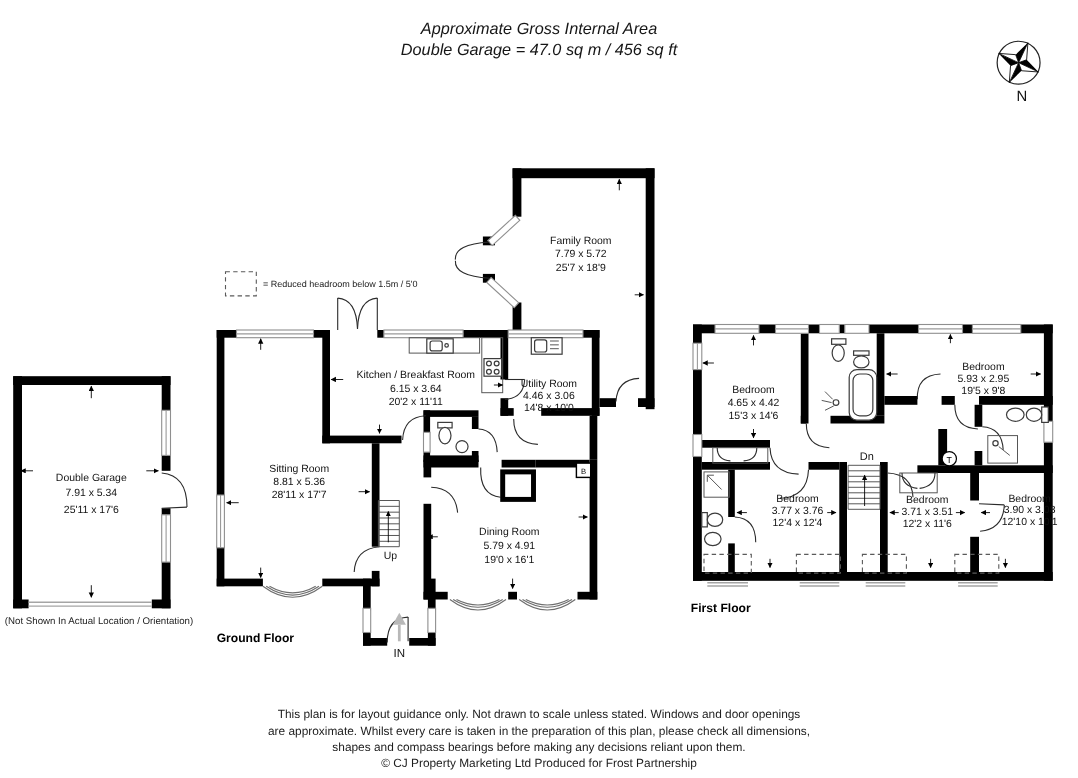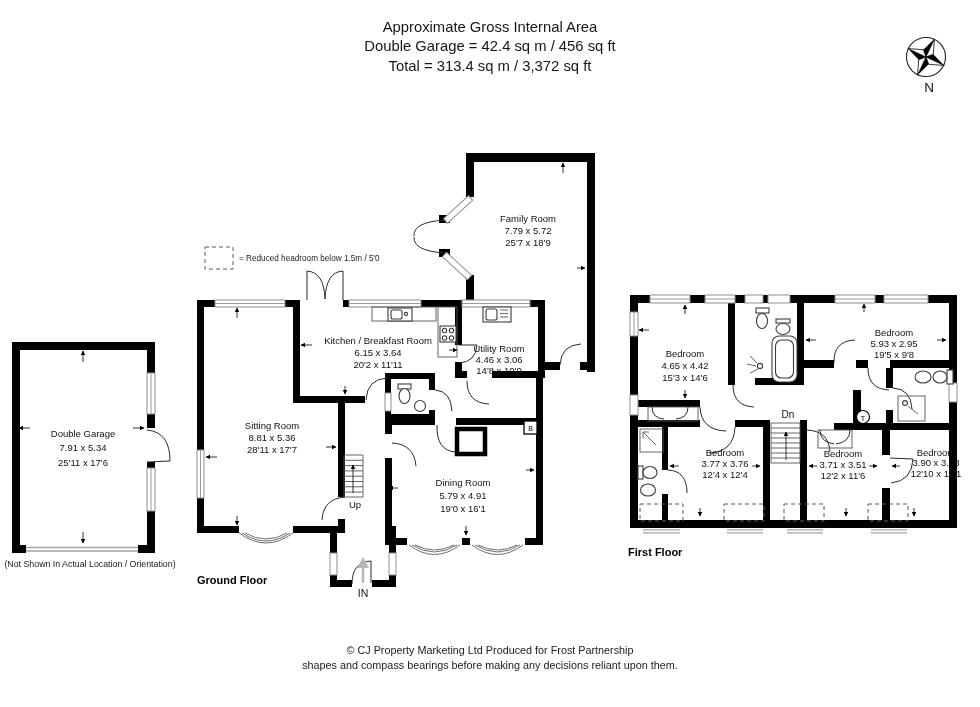--- a/index.html
+++ b/index.html
@@ -1,19 +1,19 @@
 <!DOCTYPE html>
 <html><head>
 <meta charset="utf-8">
 <style>
   html,body{margin:0;padding:0;background:#fff;}
   .page{position:relative;width:980px;height:707px;background:#ffffff;overflow:hidden;
         font-family:"Liberation Sans",sans-serif;}
   .header{position:absolute;left:0;right:0;top:18px;text-align:center;
-          font-size:14.8px;line-height:19.4px;color:#161616;}
+          font-size:14.8px;line-height:19.4px;color:#161616;font-style:italic;}
   .footer{position:absolute;left:0;right:0;top:643px;text-align:center;
           font-size:10.8px;line-height:14.8px;color:#1c1c1c;}
   svg{position:absolute;left:0;top:0;}
   .wall{fill:#000;}
   .win{fill:#fff;stroke:#8f8f8f;stroke-width:1;}
   .wl{stroke:#9a9a9a;stroke-width:1;fill:none;}
   .door{fill:none;stroke:#2b2b2b;stroke-width:1;}
   .thin{fill:none;stroke:#555;stroke-width:0.9;}
   .fix{fill:#fff;stroke:#3c3c3c;stroke-width:1.1;}
   .bow{fill:none;stroke:#6e6e6e;stroke-width:1;}
@@ -23,22 +23,21 @@
   .lblb{font:bold 11px "Liberation Sans",sans-serif;fill:#000;}
   .gray2{stroke:#a5a5a5;stroke-width:1.3;fill:none;}
 </style>
 </head>
 <body>
 
 <div class="page">
 
   <div class="header">
     <div>Approximate Gross Internal Area</div>
-    <div>Double Garage = 42.4 sq m / 456 sq ft</div>
-    <div>Total = 313.4 sq m / 3,372 sq ft</div>
+    <div>Double Garage = 47.0 sq m / 456 sq ft</div>
   </div>
 
   <svg width="980" height="707" viewBox="0 0 980 707">
     <defs>
       <marker id="ah" markerWidth="7" markerHeight="7" refX="5.5" refY="3" orient="auto">
         <path d="M0,0 L6,3 L0,6 z" fill="#000"></path>
       </marker>
     </defs>
 
     <g>
@@ -514,17 +513,19 @@
       <line class="dim" x1="846" y1="508" x2="846" y2="516" marker-end="url(#ah)"></line>
       <line class="dim" x1="900" y1="466" x2="892" y2="466" marker-end="url(#ah)"></line>
       <line class="dim" x1="914" y1="508" x2="914" y2="516" marker-end="url(#ah)"></line>
     </g>
 
     <text class="lblb" x="197" y="584">Ground Floor</text>
     <text class="lblb" x="628" y="556">First Floor</text>
   </svg>
 
   <div class="footer">
+    <div>This plan is for layout guidance only. Not drawn to scale unless stated. Windows and door openings</div>
+    <div>are approximate. Whilst every care is taken in the preparation of this plan, please check all dimensions,</div>
+    <div>shapes and compass bearings before making any decisions reliant upon them.</div>
     <div>© CJ Property Marketing Ltd Produced for Frost Partnership</div>
-    <div>shapes and compass bearings before making any decisions reliant upon them.</div>
   </div>
 
 </div>
 
 </body></html>

